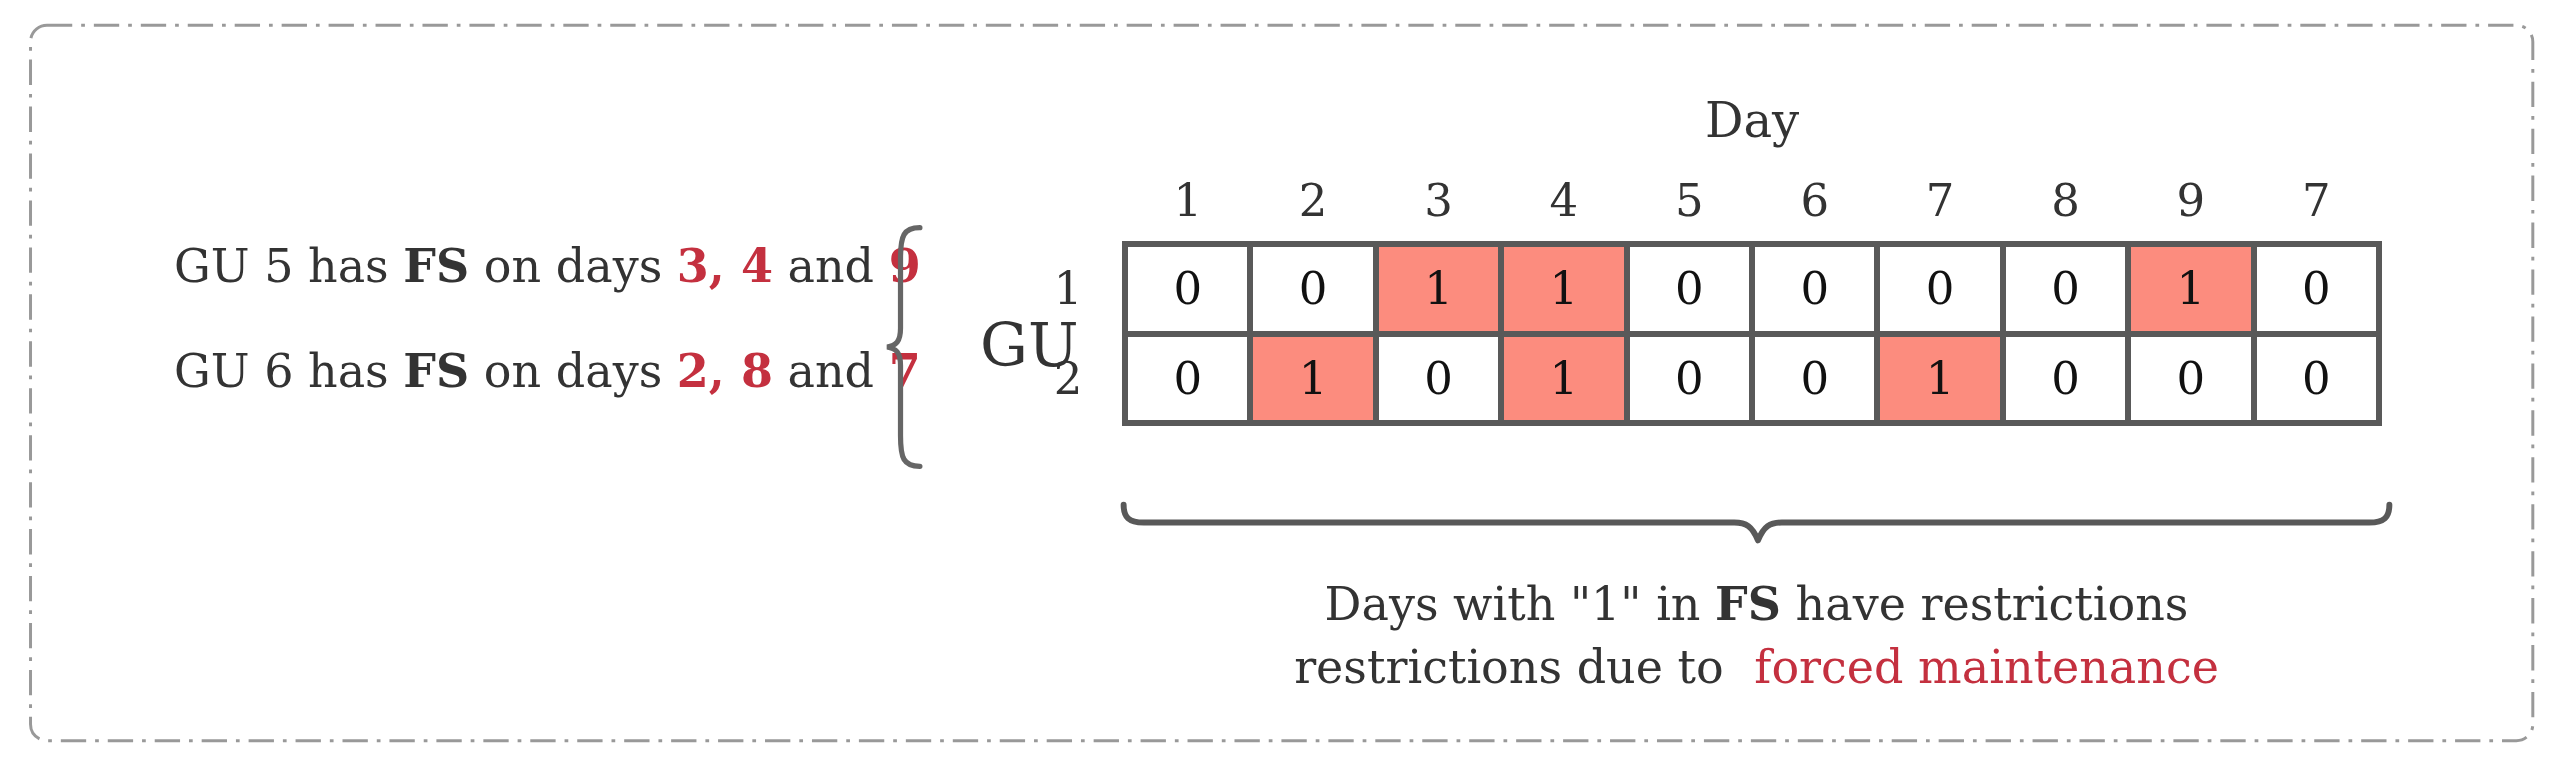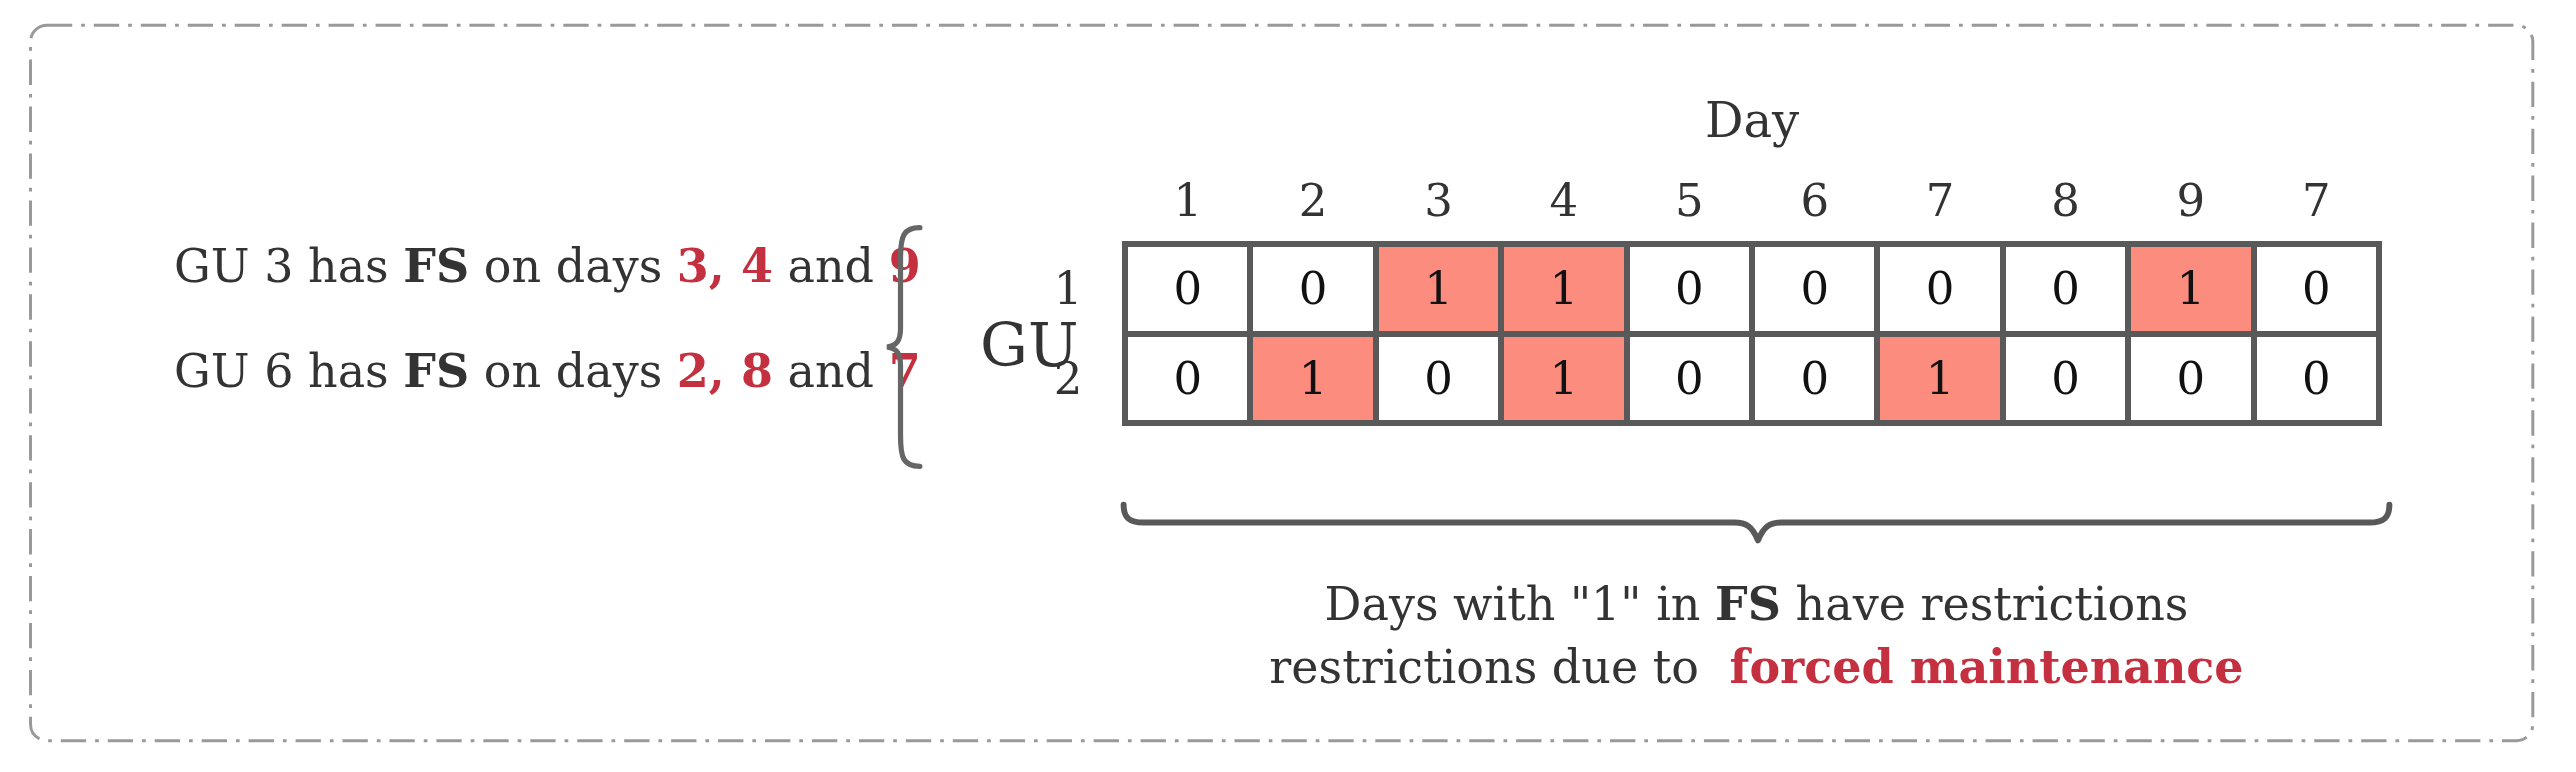--- a/index.html
+++ b/index.html
@@ -72,33 +72,33 @@
     font-size:45px;color:var(--cell-ink);
   }
   .matrix .cell.hl{background:var(--highlight);}
 
   
   .caption{
     left:1089px;top:573px;width:1335px;
     text-align:center;font-size:46px;line-height:63px;color:var(--ink);
   }
   .caption .b{font-weight:bold;}
-  .caption .red{color:var(--red);font-weight:bold;margin-left:16px;}
+  .caption .red{color:var(--red);font-weight:normal;margin-left:16px;}
 </style>
 </head>
 <body>
 
 <div class="canvas">
 
   <svg class="abs" style="left:0;top:0" width="2576" height="772" viewBox="0 0 3455 1036">
     <rect x="40" y="34" width="3358" height="960" rx="22" ry="22" fill="none" stroke="#999999" stroke-width="4" stroke-dasharray="34 12 5 12"></rect>
   </svg>
 
   <div class="abs ann" style="top:239px">
-    <span>GU 3 has </span><span class="b">FS</span><span> on days </span><span class="red">3, 4</span><span> and </span><span class="red">9</span>
+    <span>GU 5 has </span><span class="b">FS</span><span> on days </span><span class="red">3, 4</span><span> and </span><span class="red">9</span>
   </div>
   <div class="abs ann" style="top:344px">
     <span>GU 6 has </span><span class="b">FS</span><span> on days </span><span class="red">2, 8</span><span> and </span><span class="red">7</span>
   </div>
 
   <svg class="abs" style="left:881px;top:224px" width="45" height="246" viewBox="0 0 60 330">
     <path d="M 52 5 C 30 5 26 16 26 46 L 26 140 C 26 158 20 163 8 165 C 20 167 26 172 26 190 L 26 284 C 26 314 30 325 52 325" fill="none" stroke="#666666" stroke-width="7" stroke-linecap="round"></path>
   </svg>
 
   <div class="abs gu-label">GU</div>

